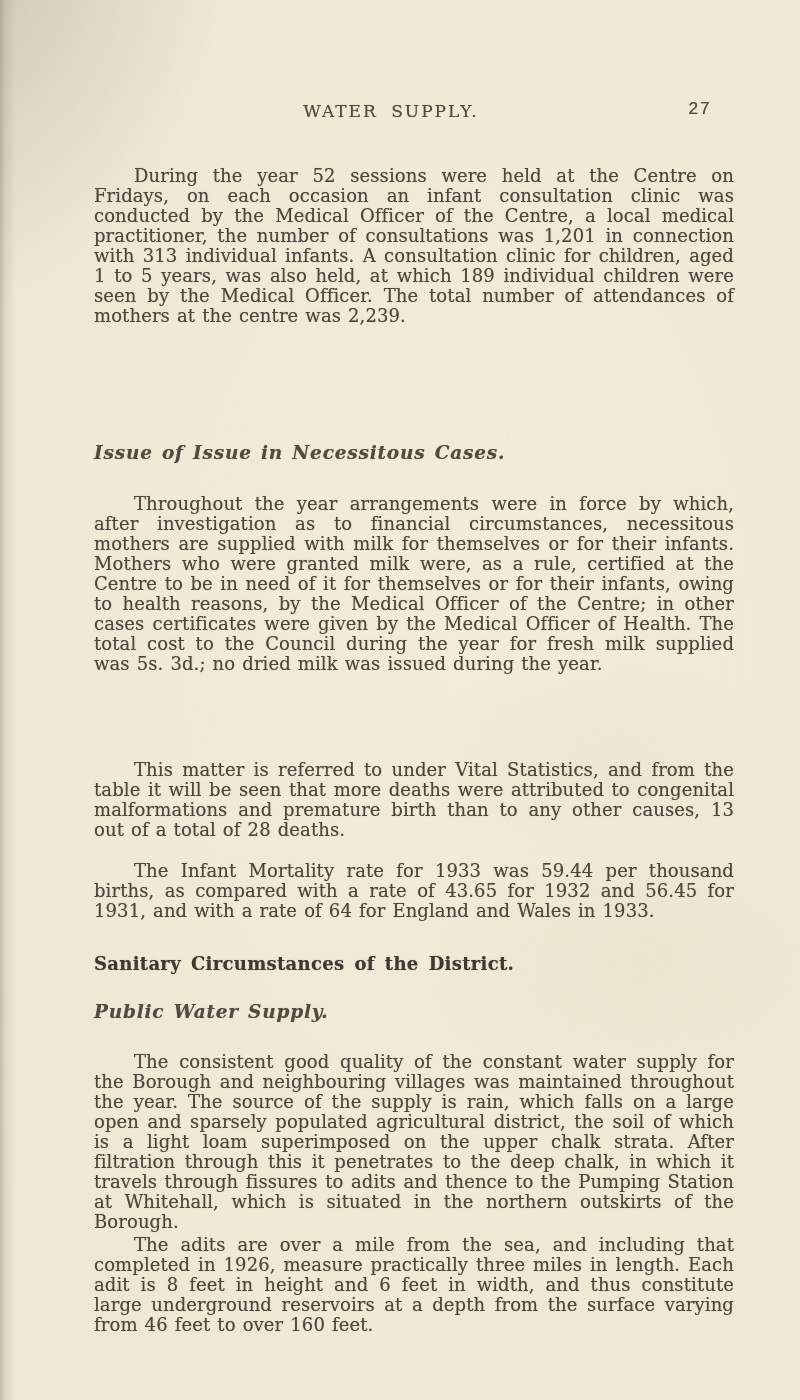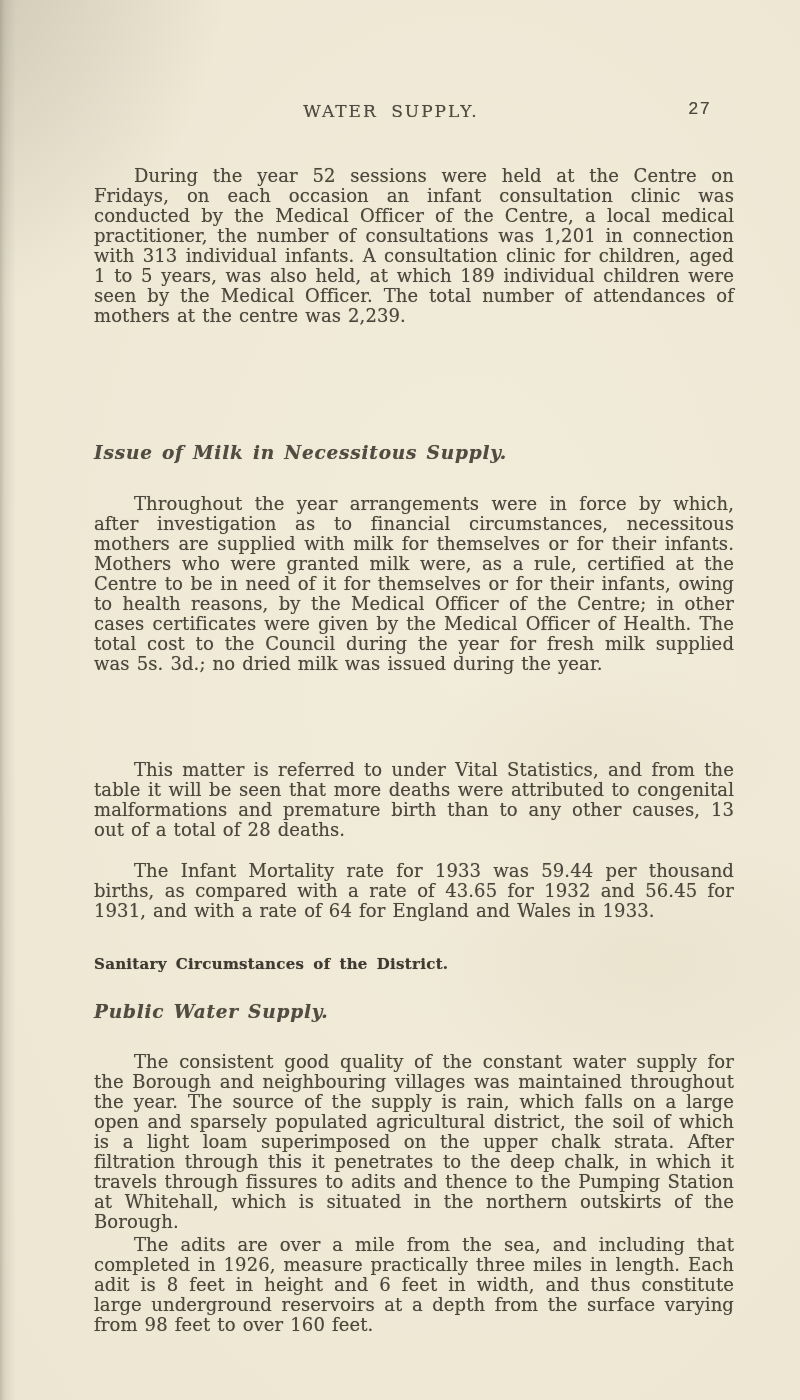--- a/index.html
+++ b/index.html
@@ -38,21 +38,21 @@
     letter-spacing:0.1px;word-spacing:1.2px;
     text-shadow:0 0 0.7px rgba(75,71,60,0.5);
   }
   .subhead{
     text-indent:0;text-align:left;
     font-style:italic;font-size:18.5px;letter-spacing:0.8px;word-spacing:2px;
     color:#504c41;
   }
   .mainhead{
     text-indent:0;text-align:left;
-    font-weight:bold;font-size:15px;letter-spacing:0.3px;word-spacing:3.5px;
+    font-weight:bold;font-size:18px;letter-spacing:0.3px;word-spacing:3.5px;
     color:#3e3a31;
     text-shadow:0 0 0.8px rgba(62,58,49,0.55);
   }
   .p1{top:156px}
   .p2{top:316px}
   .h-milk{top:433px}
   .p3{top:484px}
   .h-infant{top:701px}
   .p4{top:750px}
   .p5{top:851px}
@@ -67,30 +67,30 @@
 <div class="page">
 
   <header class="running-head">
     <span class="head-title">WATER SUPPLY.</span>
     <span class="page-num">27</span>
   </header>
 
   <p class="blk p1">During the year 52 sessions were held at the Centre on Fridays, on each occasion an infant consultation clinic was conducted by the Medical Officer of the Centre, a local medical practitioner, the number of consultations was 1,201 in connection with 313 individual infants. A consultation clinic for children, aged 1 to 5 years, was also held, at which 189 individual children were seen by the Medical Officer. The total number of attendances of mothers at the centre was 2,239.</p>
 
 
-  <h3 class="blk subhead h-milk">Issue of Milk in Necessitous Supply.</h3>
+  <h3 class="blk subhead h-milk">Issue of Issue in Necessitous Cases.</h3>
 
   <p class="blk p3">Throughout the year arrangements were in force by which, after investigation as to financial circumstances, necessitous mothers are supplied with milk for themselves or for their infants. Mothers who were granted milk were, as a rule, certified at the Centre to be in need of it for themselves or for their infants, owing to health reasons, by the Medical Officer of the Centre; in other cases certificates were given by the Medical Officer of Health. The total cost to the Council during the year for fresh milk supplied was 5s. 3d.; no dried milk was issued during the year.</p>
 
 
   <p class="blk p4">This matter is referred to under Vital Statistics, and from the table it will be seen that more deaths were attributed to congenital malformations and premature birth than to any other causes, 13 out of a total of 28 deaths.</p>
 
   <p class="blk p5">The Infant Mortality rate for 1933 was 59.44 per thousand births, as compared with a rate of 43.65 for 1932 and 56.45 for 1931, and with a rate of 64 for England and Wales in 1933.</p>
 
   <h2 class="blk mainhead h-sanitary">Sanitary Circumstances of the District.</h2>
 
   <h3 class="blk subhead h-water">Public Water Supply.</h3>
 
   <p class="blk p6">The consistent good quality of the constant water supply for the Borough and neighbouring villages was maintained throughout the year. The source of the supply is rain, which falls on a large open and sparsely populated agricultural district, the soil of which is a light loam superimposed on the upper chalk strata. After filtration through this it penetrates to the deep chalk, in which it travels through fissures to adits and thence to the Pumping Station at Whitehall, which is situated in the northern outskirts of the Borough.</p>
 
-  <p class="blk p7">The adits are over a mile from the sea, and including that completed in 1926, measure practically three miles in length. Each adit is 8 feet in height and 6 feet in width, and thus constitute large underground reservoirs at a depth from the surface varying from 98 feet to over 160 feet.</p>
+  <p class="blk p7">The adits are over a mile from the sea, and including that completed in 1926, measure practically three miles in length. Each adit is 8 feet in height and 6 feet in width, and thus constitute large underground reservoirs at a depth from the surface varying from 46 feet to over 160 feet.</p>
 
 </div>
 
 </body></html>

